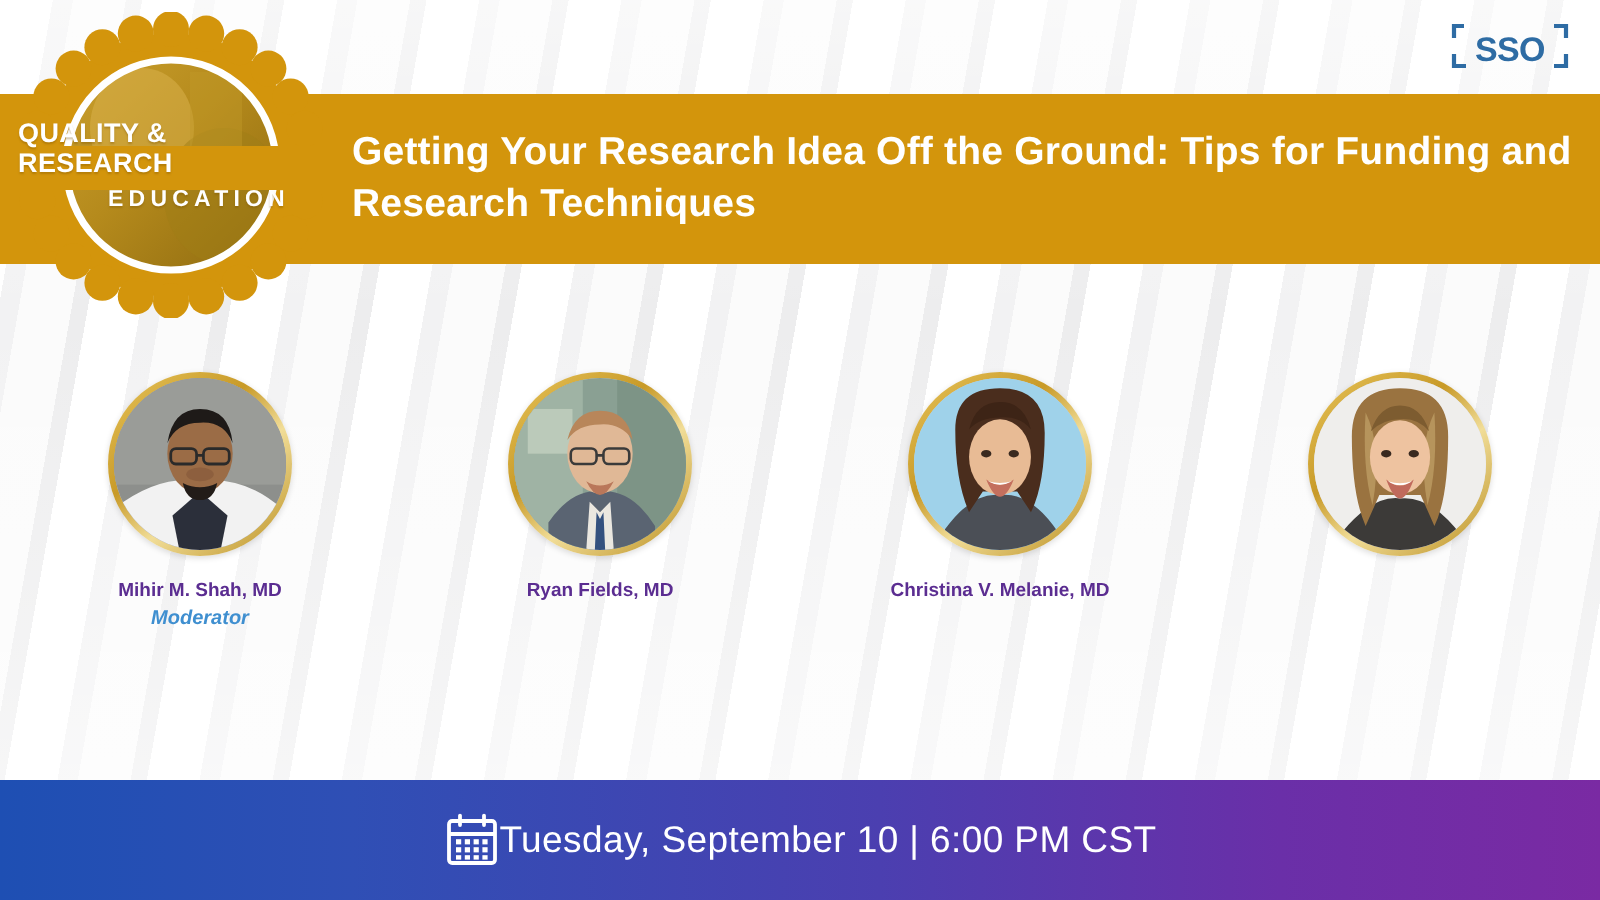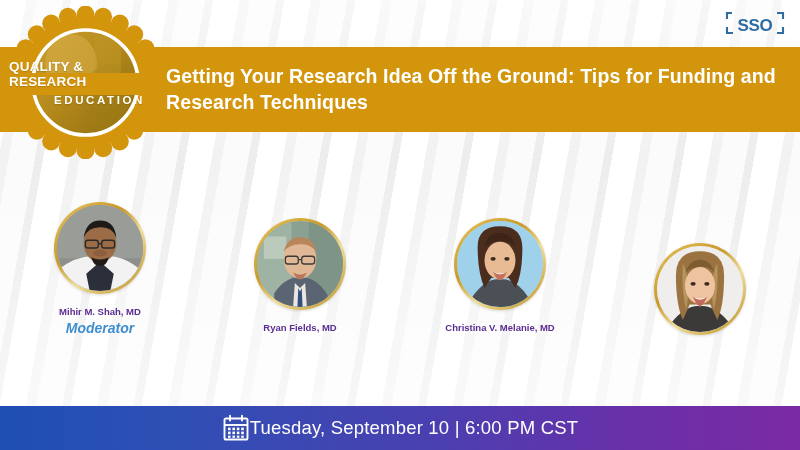--- a/index.html
+++ b/index.html
@@ -42,21 +42,21 @@
   .sso-logo {
     position:absolute; right:14px; top:8px;
     width:62px; height:30px;
   }
 
   
   .title-band {
     position:absolute; left:0; top:47px; width:800px; height:85px;
     background:#d3950c;
     z-index:3;
-    display:flex; align-items:center;
+    display:flex; align-items:center;padding-left:10px;
   }
   .title-text {
     margin-left:166px;
     width:610px;
     color:#ffffff;
     font-size:19.5px;
     font-weight:bold;
     line-height:1.32;
     letter-spacing:.1px;
   }
@@ -81,21 +81,21 @@
   .seal-l2 {
     color:#ffffff; font-size:11.5px; font-weight:bold;
     letter-spacing:2.6px; margin-top:5px; text-align:center;
     text-shadow:0 1px 1px rgba(120,80,0,.35);
     padding-left:28px;
   }
 
   
   .speakers {
     position:absolute; left:0; top:186px; width:800px; height:150px;
-    display:flex; z-index:4;align-items:flex-end;
+    display:flex; z-index:4;
   }
   .speaker {
     flex:1 1 0;
     display:flex; flex-direction:column; align-items:center;
   }
   .photo-wrap {
     width:92px; height:92px;
     border-radius:50%;
     padding:3px;
     background:linear-gradient(140deg,#e8c55c 0%, #c89a28 38%, #f1dd98 60%, #b98d1d 100%);
@@ -114,30 +114,30 @@
     margin-top:12px;
     color:#5b2d91;
     font-size:9.5px;
     font-weight:bold;
     text-align:center;
     line-height:1.32;
     max-width:150px;
   }
   .sp-role {
     color:#3f8fd0;
-    font-size:14px;
+    font-size:10px;
     font-style:italic;
     font-weight:bold;
     text-align:center;
     margin-top:1px;
   }
 
   
   .datebar {
-    position:absolute; left:0; bottom:0; width:800px; height:44px;
+    position:absolute; left:0; bottom:0; width:800px; height:60px;
     background:linear-gradient(90deg,#1e4fb3 0%, #2f4fb5 22%, #4b3fb0 55%, #6a2fa8 80%, #7a2aa3 100%);
     display:flex; align-items:center; justify-content:center;
     z-index:7;
   }
   .cal-icon { width:28px; height:28px; flex:0 0 auto; }
   .date-text {
     color:#ffffff;
     font-size:18.5px;
     font-weight:500;
     letter-spacing:.2px;

